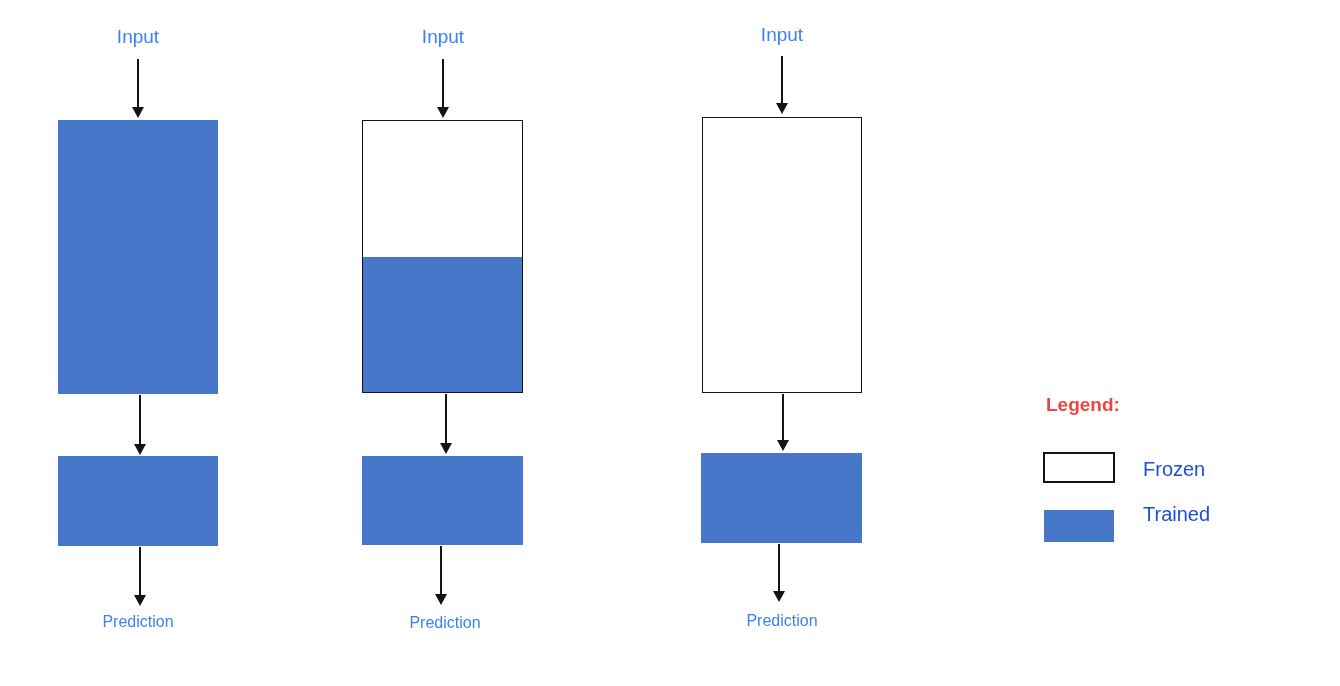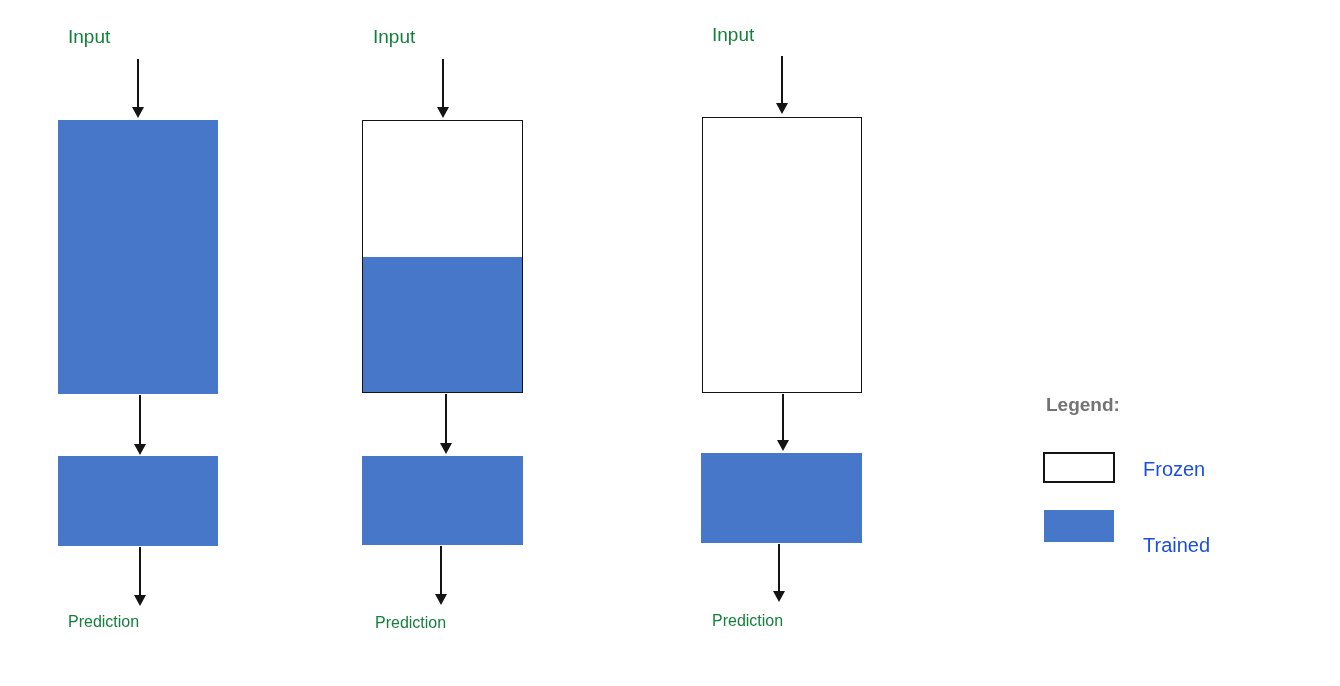--- a/index.html
+++ b/index.html
@@ -15,23 +15,23 @@
     --trained: #4677c8;
     --frozen: #ffffff;
     --stroke: #141414;
   }
   .canvas { position: absolute; inset: 0; }
 
   .diagram-label {
     position: absolute;
     font-size: 19px;
     line-height: 22px;
-    text-align: left;
+    text-align: center;
     width: 140px;
-    color: #15803d;
+    color: #3b82f6;
     white-space: nowrap;
   }
   .prediction { font-size: 16px; }
 
   
   .arrow {
     position: absolute;
     width: 1.5px;
     background: var(--stroke);
   }
@@ -86,21 +86,21 @@
   .c3-head       { left: 701px; top: 453px; width: 161px; height: 90px; }
   .c3-arrow-out  { left: 778px; top: 544px; height: 47px; }
   .c3-prediction { left: 712px; top: 610px; }
 
   
   .legend-title {
     position: absolute;
     left: 1046px; top: 394px;
     font-size: 19px;
     font-weight: bold;
-    color: #737373;
+    color: #ef4444;
   }
   .legend-swatch { position: absolute; }
   .swatch-frozen {
     left: 1043px; top: 452px;
     width: 72px; height: 31px;
     background: var(--frozen);
     border: 2px solid var(--stroke);
   }
   .swatch-trained {
     left: 1044px; top: 510px;
@@ -109,21 +109,21 @@
   }
   .legend-label {
     position: absolute;
     left: 1143px;
     font-size: 20px;
     line-height: 24px;
     color: #1d4ed8;
     white-space: nowrap;
   }
   .label-frozen  { top: 457px; }
-  .label-trained { top: 533px; }
+  .label-trained { top: 502px; }
 </style>
 </head>
 <body>
 
 <div class="canvas">
 
   <div>
     <div class="diagram-label c1-input">Input</div>
     <div class="arrow c1-arrow-in"></div>
     <div class="block trained c1-backbone"></div>

